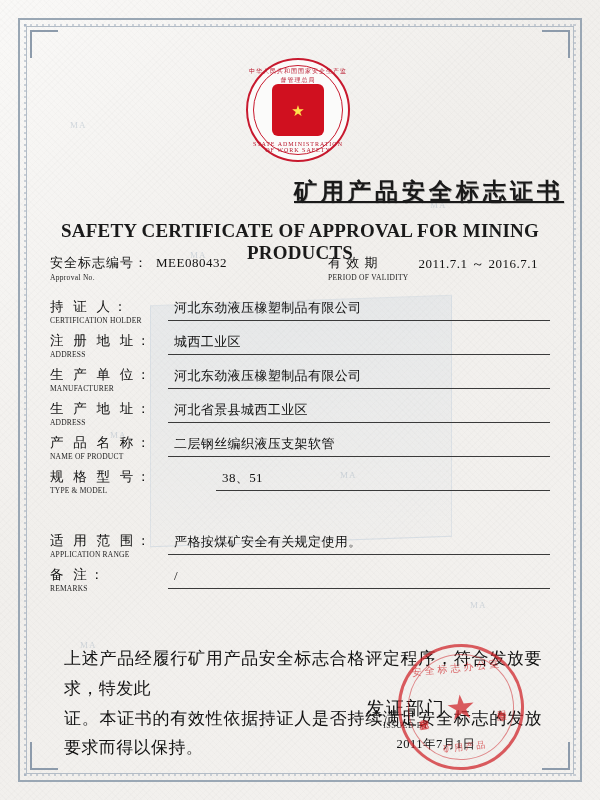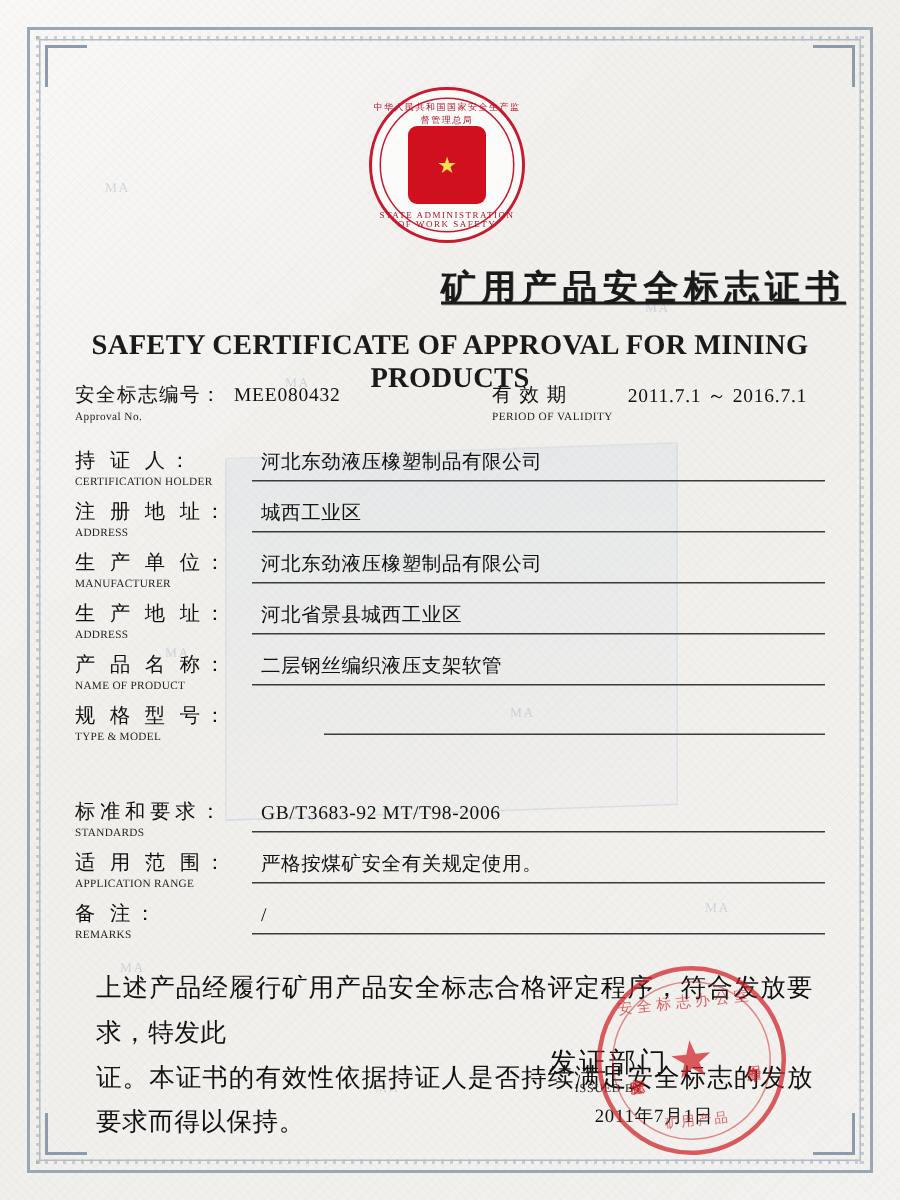--- a/index.html
+++ b/index.html
@@ -480,32 +480,26 @@
         </div>
         <div class="field-value">二层钢丝编织液压支架软管</div>
       </div>
 
       <div class="field-row tall">
         <div class="field-labels">
           <div class="field-label-cn">规 格 型 号：</div>
           <div class="field-label-en">TYPE &amp; MODEL</div>
         </div>
         <div class="field-value">
+          <span class="line2">38、51</span>
         </div>
       </div>
 
       <div class="gap"></div>
 
-      <div class="field-row">
-        <div class="field-labels">
-          <div class="field-label-cn">标准和要求：</div>
-          <div class="field-label-en">STANDARDS</div>
-        </div>
-        <div class="field-value">GB/T3683-92  MT/T98-2006</div>
-      </div>
 
       <div class="field-row">
         <div class="field-labels">
           <div class="field-label-cn">适 用 范 围：</div>
           <div class="field-label-en">APPLICATION RANGE</div>
         </div>
         <div class="field-value">严格按煤矿安全有关规定使用。</div>
       </div>
 
       <div class="field-row">

